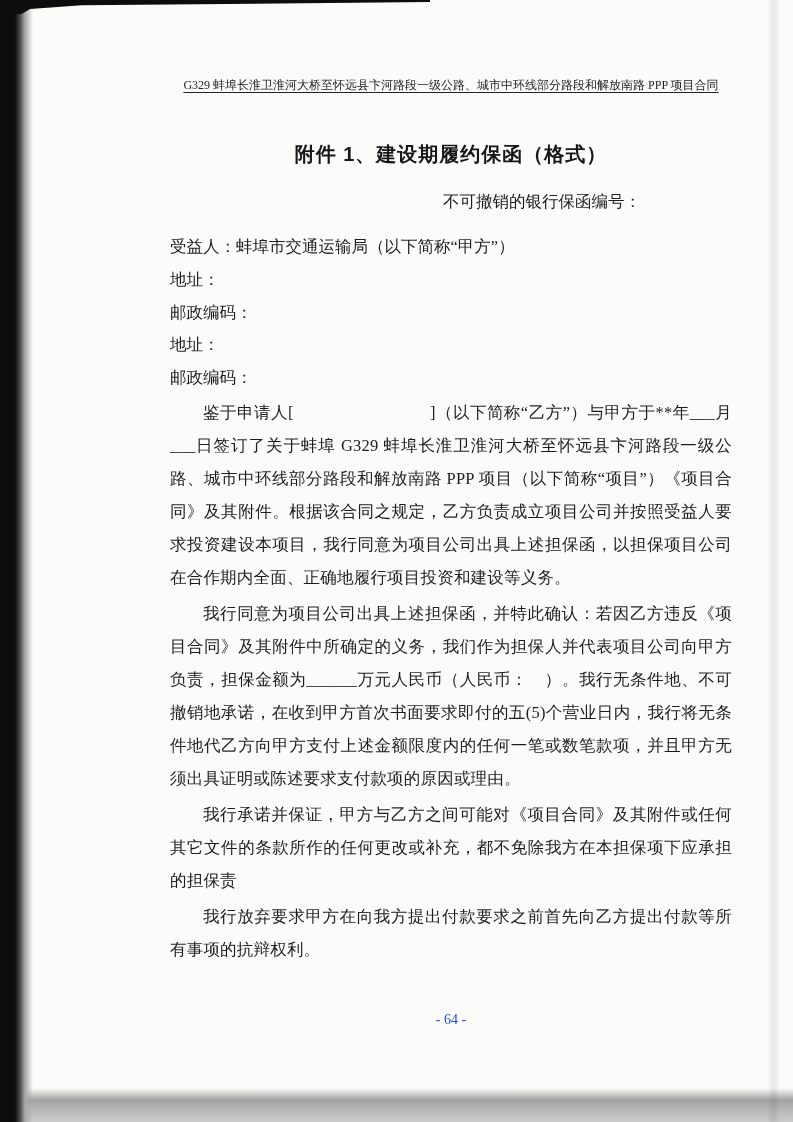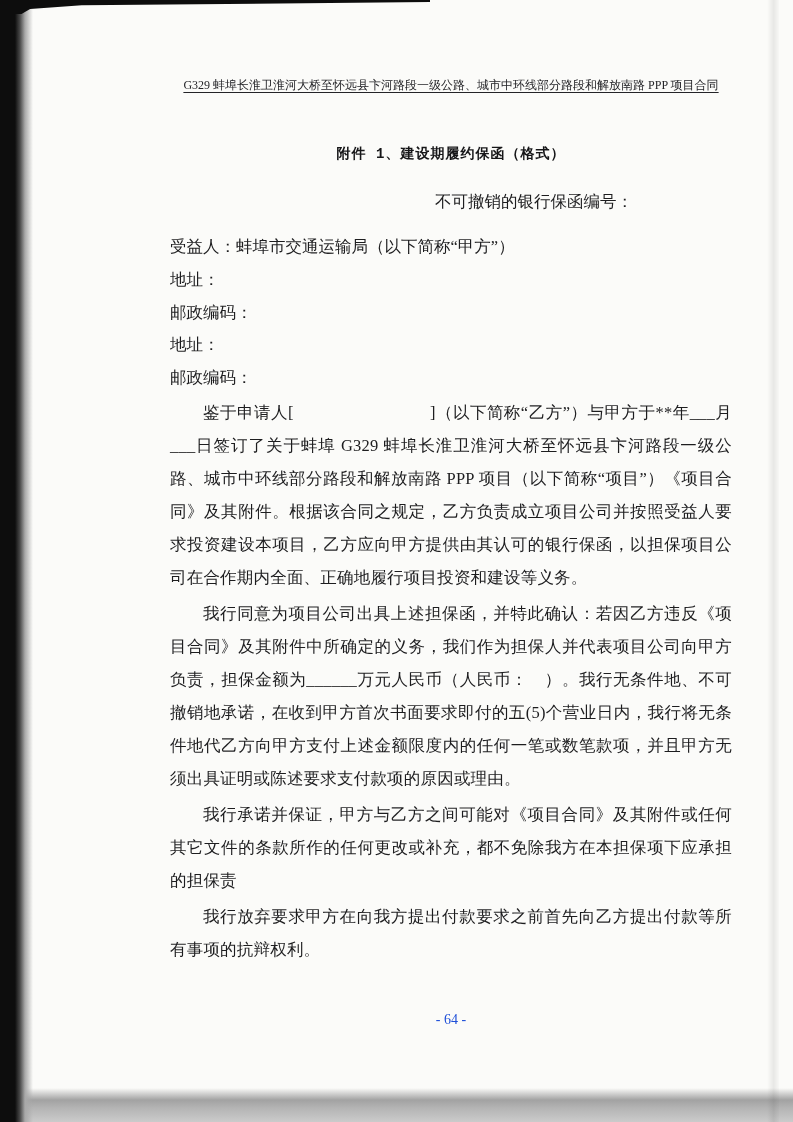--- a/index.html
+++ b/index.html
@@ -36,26 +36,26 @@
     background: linear-gradient(90deg, rgba(0,0,0,0) 0, rgba(0,0,0,0.08) 55%, rgba(0,0,0,0.015) 100%);
   }
   
   .content { position: absolute; left: 170px; top: 76px; width: 562px; z-index: 2; }
   .running-header {
     font-size: 12px; line-height: 18px; text-align: center;
     text-decoration: underline; text-underline-offset: 3px;
     color: #242428; white-space: nowrap;
   }
   .doc-title {
-    margin: 46px 0 0; font-family: Liberation Mono, monospace;
-    font-weight: 700; font-size: 14px; line-height: 28px;
+    margin: 46px 0 0; font-family: Liberation Sans, sans-serif;
+    font-weight: 700; font-size: 20px; line-height: 28px;
     text-align: center; letter-spacing: 1px; color: #161618;
   }
   .ref-block { margin-top: 17px; padding-left: 265px; font-size: 16.5px; }
-  .ref-line { line-height: 34px; white-space: nowrap; }
+  .ref-line { line-height: 34px; white-space: nowrap; margin-left: 8px; }
   .party-block { margin-top: 12px; font-size: 16.5px; }
   .party-line { line-height: 32.8px; white-space: nowrap; }
   .blank-gap { display: inline-block; width: 82px; }
   .body-para {
     margin: 3px 0 0; font-size: 16.5px; line-height: 33px;
     text-align: justify; text-indent: 2em; letter-spacing: 0.2px;
   }
   .body-para:first-of-type { margin-top: 1px; }
   .page-number {
     position: absolute; top: 1012px; left: 170px; width: 562px; z-index: 2;
@@ -81,20 +81,20 @@
     </div>
 
     <div class="party-block">
       <div class="party-line">受益人：蚌埠市交通运输局（以下简称“甲方”）</div>
       <div class="party-line">地址：</div>
       <div class="party-line">邮政编码：</div>
       <div class="party-line">地址：</div>
       <div class="party-line">邮政编码：</div>
     </div>
 
-    <p class="body-para">鉴于申请人[　　　　　　　　]（以下简称“乙方”）与甲方于**年___月___日签订了关于蚌埠 G329 蚌埠长淮卫淮河大桥至怀远县卞河路段一级公路、城市中环线部分路段和解放南路 PPP 项目（以下简称“项目”）《项目合同》及其附件。根据该合同之规定，乙方负责成立项目公司并按照受益人要求投资建设本项目，乙方应向甲方提供由其认可的银行保函，以担保项目公司在合作期内全面、正确地履行项目投资和建设等义务。</p>
+    <p class="body-para">鉴于申请人[　　　　　　　　]（以下简称“乙方”）与甲方于**年___月___日签订了关于蚌埠 G329 蚌埠长淮卫淮河大桥至怀远县卞河路段一级公路、城市中环线部分路段和解放南路 PPP 项目（以下简称“项目”）《项目合同》及其附件。根据该合同之规定，乙方负责成立项目公司并按照受益人要求投资建设本项目，我行同意为项目公司出具上述担保函，以担保项目公司在合作期内全面、正确地履行项目投资和建设等义务。</p>
     <p class="body-para">我行同意为项目公司出具上述担保函，并特此确认：若因乙方违反《项目合同》及其附件中所确定的义务，我们作为担保人并代表项目公司向甲方负责，担保金额为______万元人民币（人民币：　）。我行无条件地、不可撤销地承诺，在收到甲方首次书面要求即付的五(5)个营业日内，我行将无条件地代乙方向甲方支付上述金额限度内的任何一笔或数笔款项，并且甲方无须出具证明或陈述要求支付款项的原因或理由。</p>
     <p class="body-para">我行承诺并保证，甲方与乙方之间可能对《项目合同》及其附件或任何其它文件的条款所作的任何更改或补充，都不免除我方在本担保项下应承担的担保责</p>
     <p class="body-para">我行放弃要求甲方在向我方提出付款要求之前首先向乙方提出付款等所有事项的抗辩权利。</p>
   </div>
 
   <div class="page-number">- 64 -</div>
 </div>
 
 </body></html>

